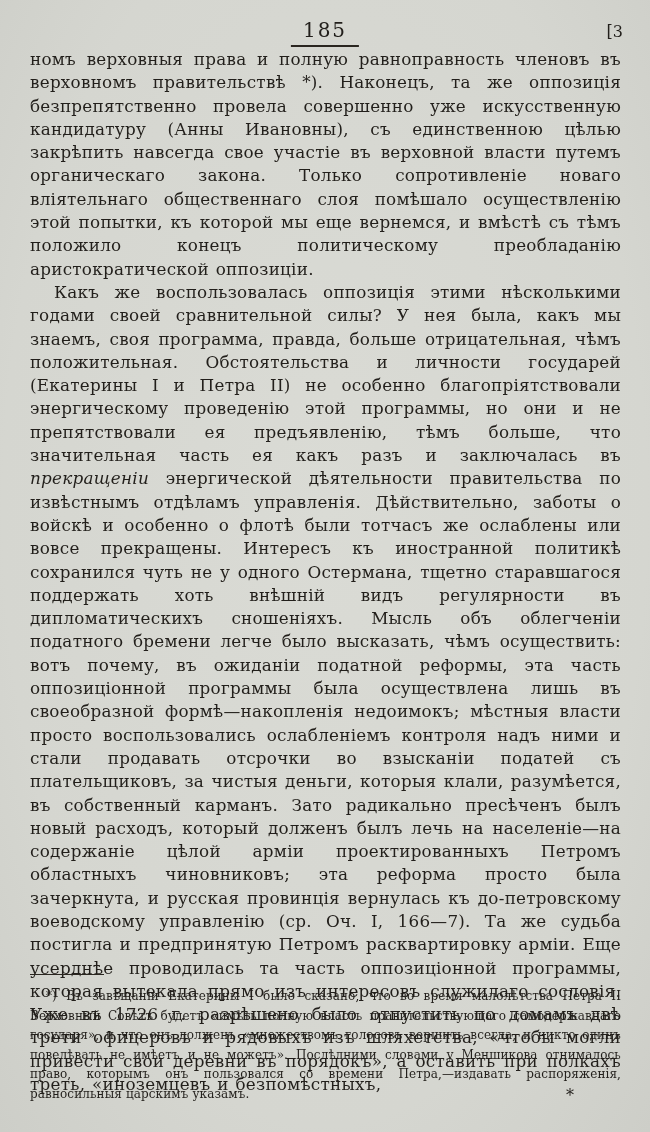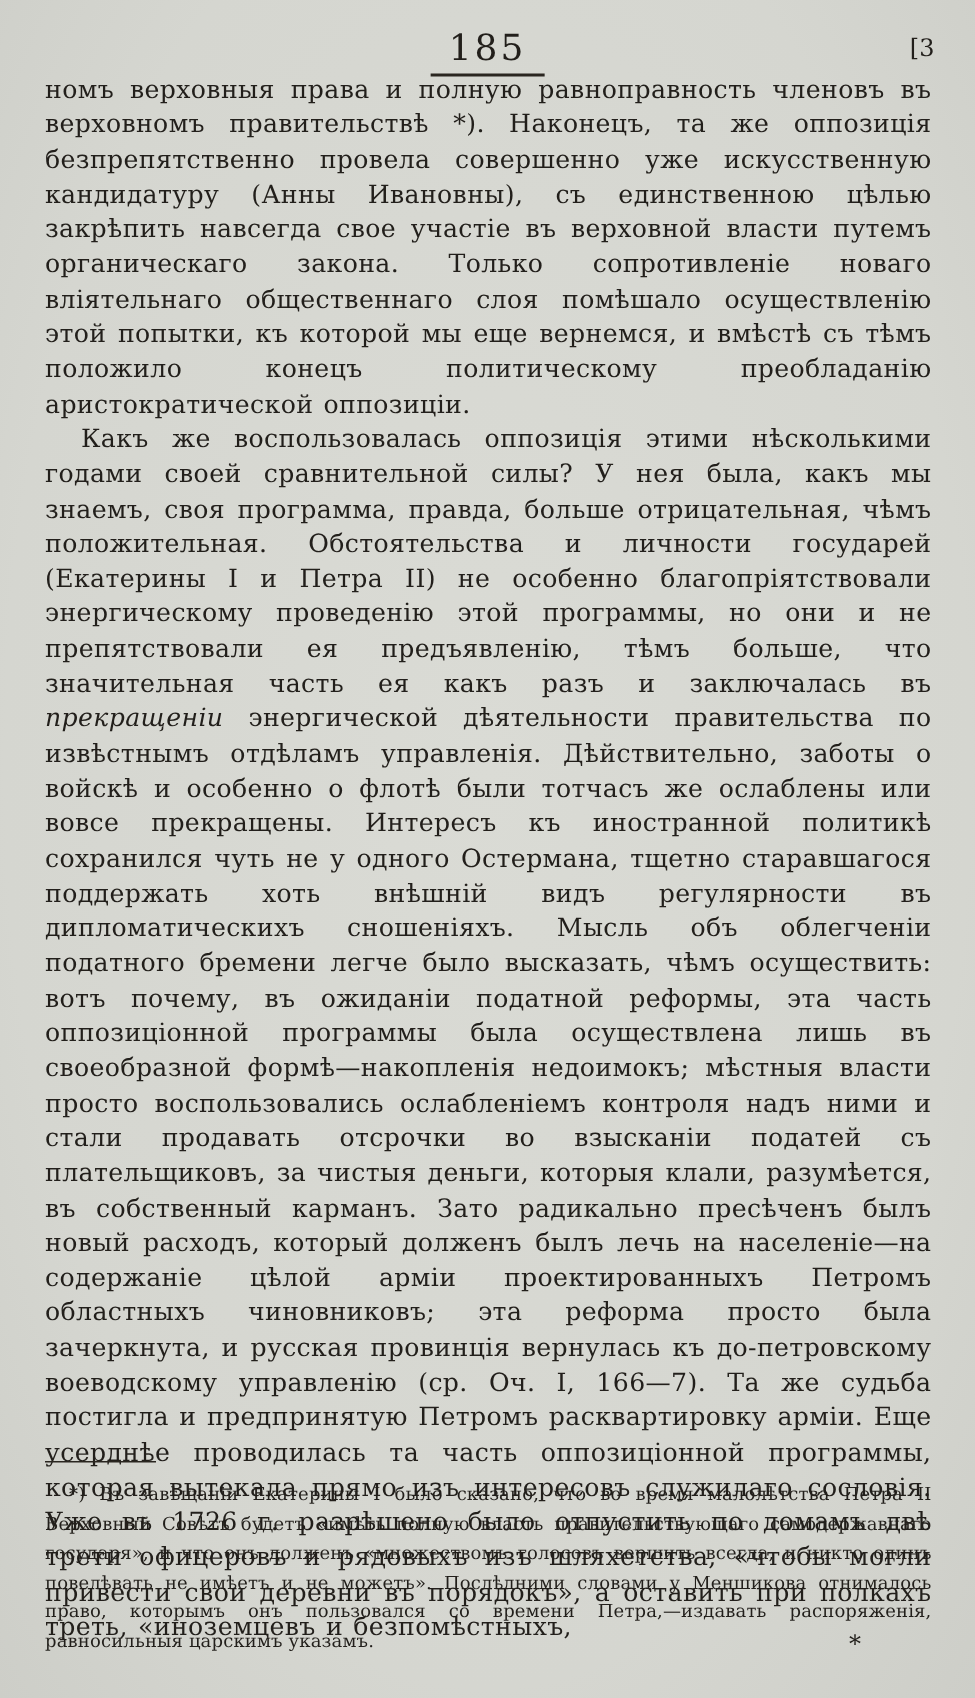--- a/index.html
+++ b/index.html
@@ -21,21 +21,21 @@
     position: absolute;
     top: 16px; left: 0;
     width: 100%;
     height: 42px;
   }
   .page-number {
     position: absolute;
     left: 50%;
     transform: translateX(-50%);
     top: 2px;
-    font-size: 24px;
+    font-size: 20px;
     letter-spacing: 2px;
     padding: 0 12px 3px 12px;
     border-bottom: 2px solid #2a2620;
   }
   .signature-mark {
     position: absolute;
     right: 27px;
     top: 6px;
     font-size: 16px;
   }

